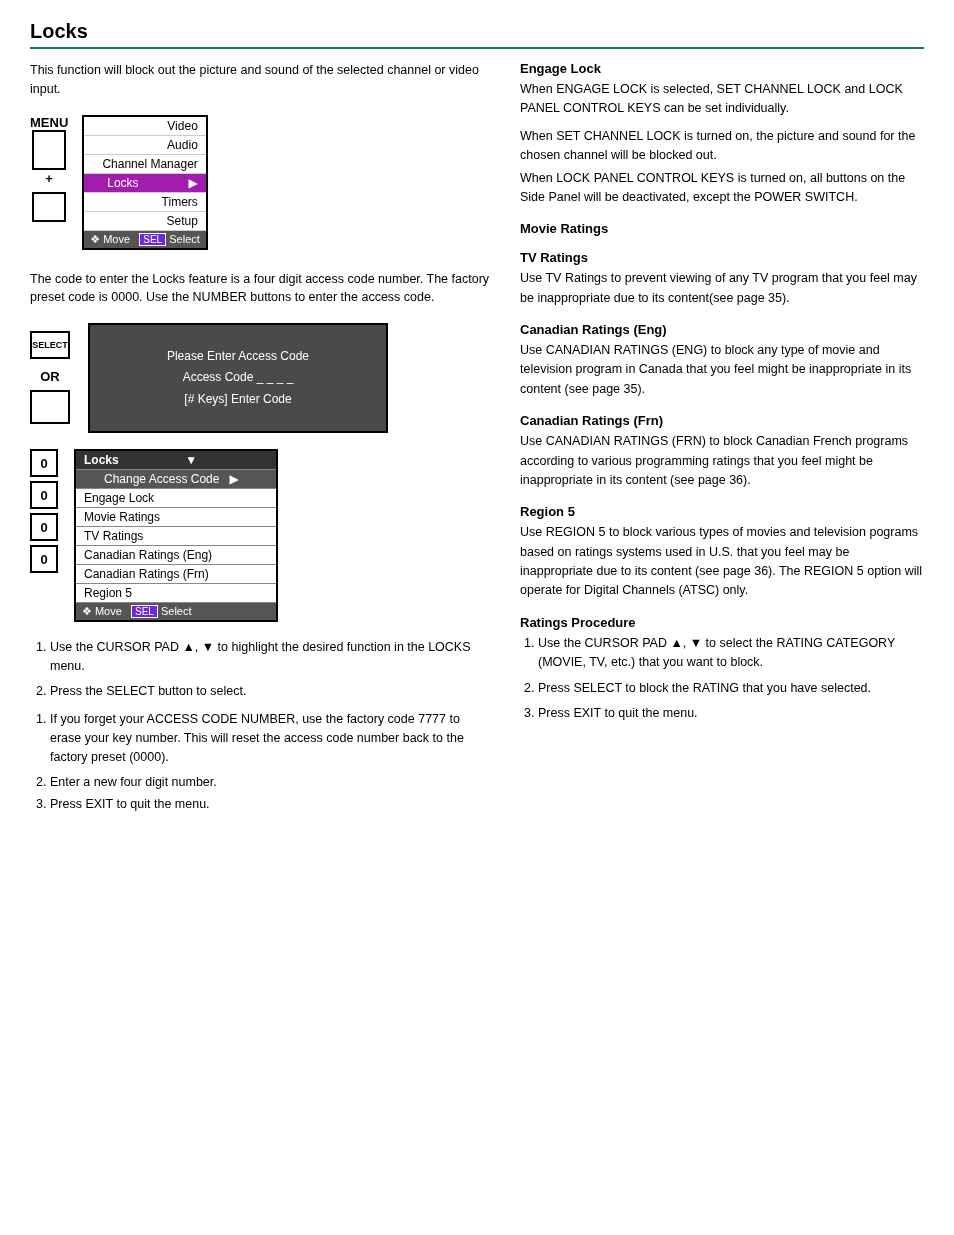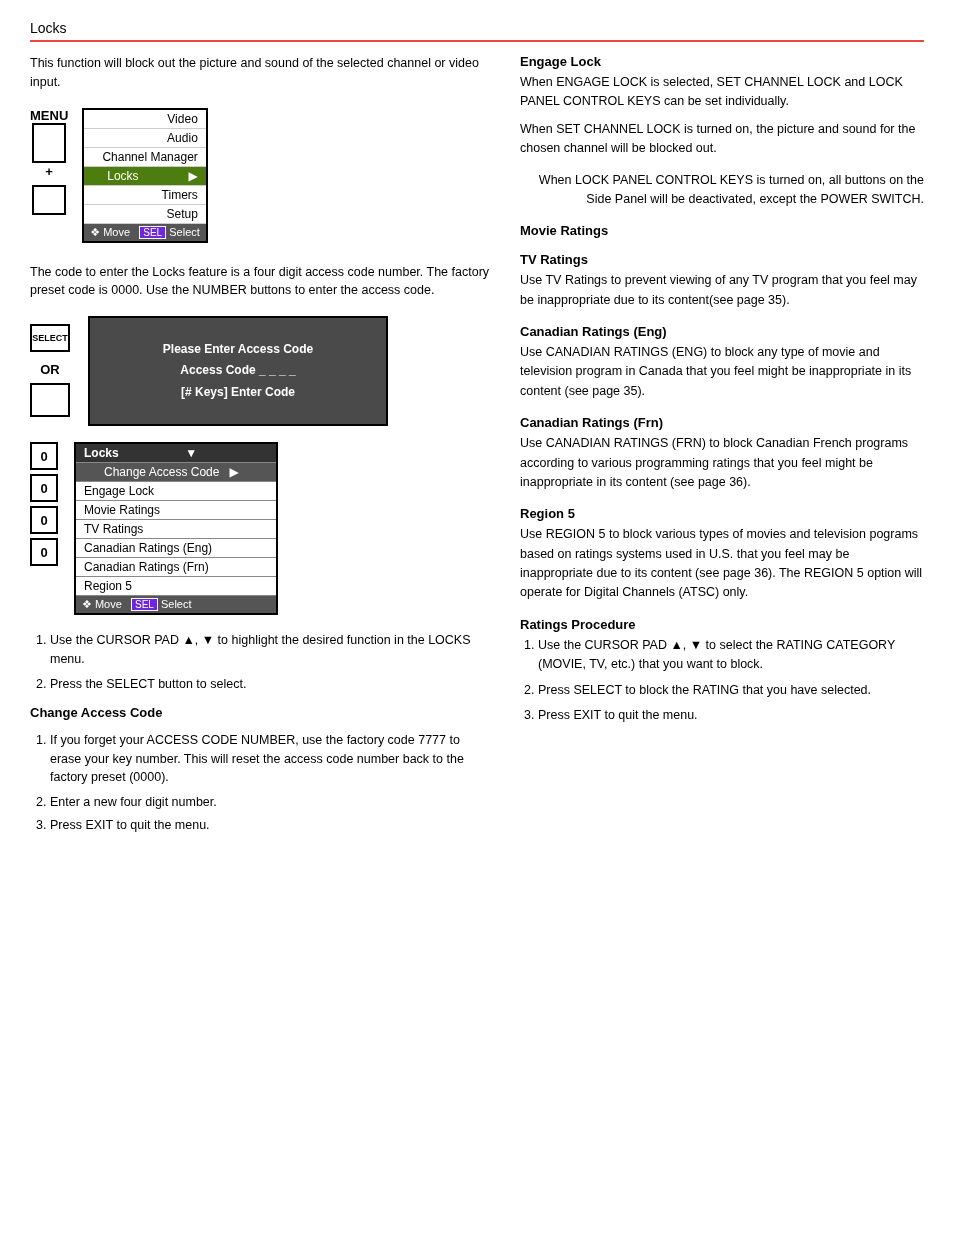--- a/index.html
+++ b/index.html
@@ -8,23 +8,23 @@
       min-height: 1235px;
       background: #fff;
       font-family: Arial, Helvetica, sans-serif;
       font-size: 13px;
       color: #000;
       padding: 20px 30px;
     }
 
     
     .page-title {
-      font-size: 14px;
-      font-weight: normal;
-      border-bottom: 2px solid #ef4444;
+      font-size: 20px;
+      font-weight: bold;
+      border-bottom: 2px solid #0f766e;
       padding-bottom: 4px;
       margin-bottom: 12px;
     }
 
     
     .two-col {
       display: flex;
       gap: 30px;
     }
     .left-col {
@@ -87,21 +87,21 @@
     }
     .menu-table td {
       padding: 2px 8px;
       border-bottom: 1px solid #ccc;
       white-space: nowrap;
     }
     .menu-table tr:last-child td {
       border-bottom: none;
     }
     .menu-table .menu-row-selected {
-      background: #4d7c0f;
+      background: #a21caf;
       color: #fff;
       margin-left: 42px;
     }
     .menu-footer-row td {
       background: #555;
       color: #fff;
       font-size: 11px;
       padding: 2px 6px;
     }
     .sel-box {
@@ -146,21 +146,21 @@
       align-items: center;
       justify-content: center;
       min-height: 110px;
       margin-bottom: 0;
       width: 300px;
     }
     .dark-panel-text {
       text-align: center;
       color: #fff;
       font-size: 12px;
-      font-weight: bold;
+      font-weight: normal;
       line-height: 1.8;
     }
 
     
     .locks-submenu-table {
       border-collapse: collapse;
       border: 2px solid #000;
       font-size: 12px;
       width: 204px;
     }
@@ -371,39 +371,38 @@
     </div>
 
     <div class="steps">
       <ol>
         <li><span>Use the CURSOR PAD ▲, ▼ to highlight the desired function in the LOCKS menu.</span></li>
         <li style="margin-top:6px;"><span>Press the SELECT button to select.</span></li>
       </ol>
     </div>
 
     <div class="steps">
-      <p class="section-heading">Change Access Code</p>
       <ol>
         <li>
           <p style="margin-top:8px; list-style:none;">If you forget your ACCESS CODE NUMBER, use the factory code 7777 to erase your key number. This will reset the access code number back to the factory preset (0000).</p>
         </li>
         <li style="margin-top:6px;"><span>Enter a new four digit number.</span></li>
         <li style="margin-top:4px;"><span>Press EXIT to quit the menu.</span></li>
       </ol>
     </div>
 
   </div>
 
   <div class="right-col">
 
     <div class="right-section">
       <p class="right-section-title">Engage Lock</p>
       <p class="right-section-body">When ENGAGE LOCK is selected, SET CHANNEL LOCK and LOCK PANEL CONTROL KEYS can be set individually.</p>
       <p class="right-section-body" style="margin-top:8px;">When SET CHANNEL LOCK is turned on, the picture and sound for the chosen channel will be blocked out.</p>
-      <p class="right-section-body" style="margin-top:12px;text-align:right;">When LOCK PANEL CONTROL KEYS is turned on, all buttons on the Side Panel will be deactivated, except the POWER SWITCH.</p>
+      <p class="right-section-body" style="margin-top:3px;">When LOCK PANEL CONTROL KEYS is turned on, all buttons on the Side Panel will be deactivated, except the POWER SWITCH.</p>
     </div>
 
     <div class="right-section">
       <p class="right-section-title">Movie Ratings</p>
     </div>
 
     <div class="right-section">
       <p class="right-section-title">TV Ratings</p>
       <p class="right-section-body">Use TV Ratings to prevent viewing of any TV program that you feel may be inappropriate due to its content(see page 35).</p>
     </div>

